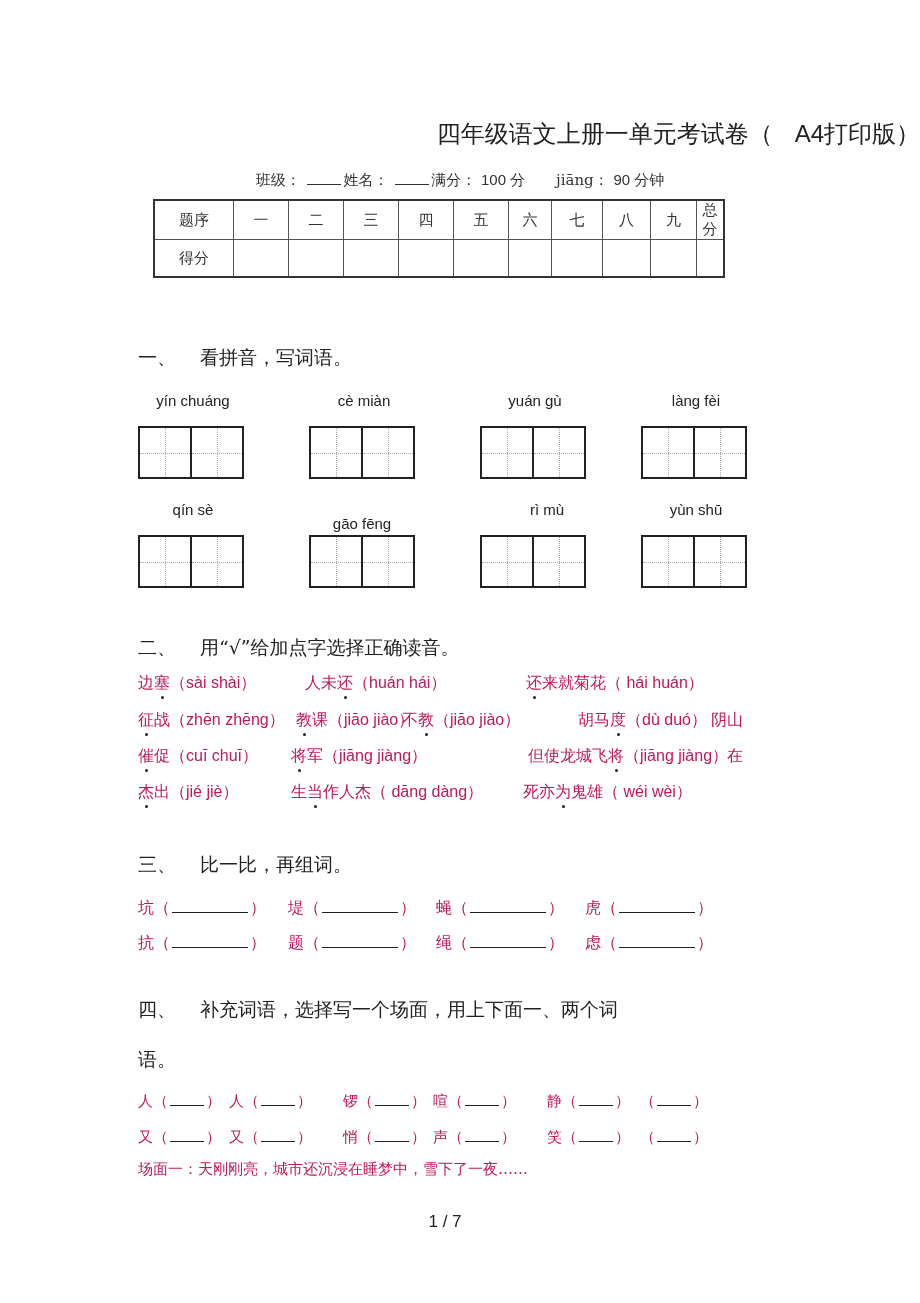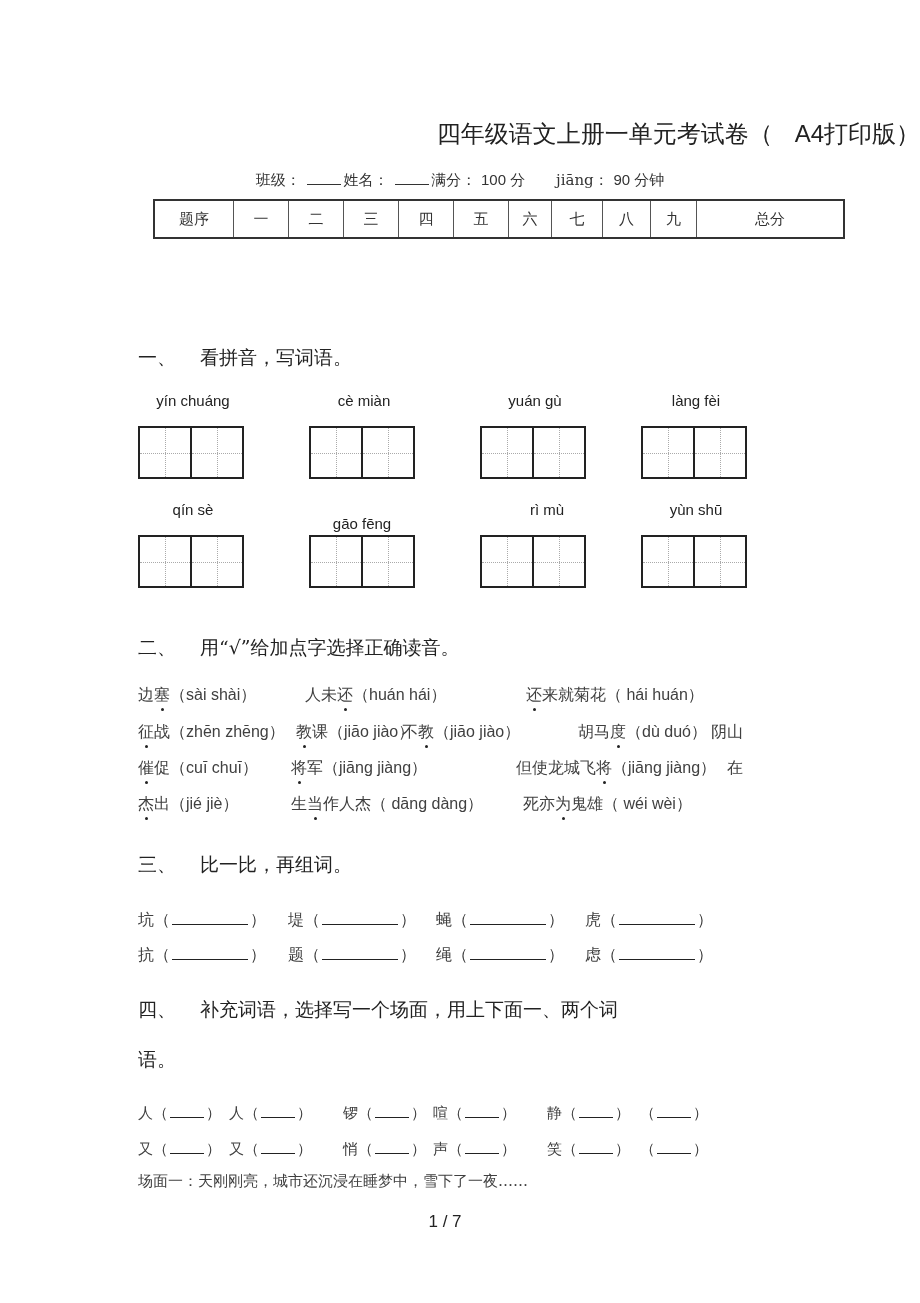--- a/index.html
+++ b/index.html
@@ -7,38 +7,38 @@
          font-family: "DejaVu Serif", "Liberation Serif", serif; color: #222; }
   .abs { position: absolute; white-space: nowrap; }
   .sans { font-family: "Liberation Sans", "DejaVu Sans", sans-serif; }
 
   .title { left: 0; width: 920px; top: 118px; text-align: right; font-size: 24px; color: #222; }
   .title .a4 { font-family: "Liberation Sans", sans-serif; margin-left: 22px; }
   .info { left: 0; width: 920px; top: 170px; text-align: center; font-size: 15px; color: #333; }
   .info .blank { display: inline-block; width: 34px; border-bottom: 1px solid #333; height: 14px; margin: 0 2px; vertical-align: baseline; }
   .info .gap { display: inline-block; width: 26px; }
 
-  table.score { position: absolute; left: 153px; top: 199px; width: 692px; border-collapse: collapse; font-size: 15px; color: #333; }
+  table.score { position: absolute; left: 153px; top: 199px; width: 572px; border-collapse: collapse; font-size: 15px; color: #333; }
   table.score td { border: 1px solid #555; height: 36px; text-align: center; padding: 0; }
   table.score tr:first-child td { border-top: 2px solid #333; }
   table.score tr:last-child td { border-bottom: 2px solid #333; }
   table.score td:first-child { border-left: 2px solid #333; }
   table.score td:last-child { border-right: 2px solid #333; }
 
   .sec-title { font-size: 19px; color: #222; }
   .sec-title .num { display: inline-block; width: 62px; }
 
   .py { font-family: "Liberation Sans", sans-serif; font-size: 15px; color: #222; text-align: center; width: 110px; }
   .grid { width: 106px; height: 53px; border: 2px solid #222; display: flex; box-sizing: border-box; }
   .cell { flex: 1; position: relative; }
   .cell + .cell { border-left: 2px solid #222; }
   .cell::before { content: ""; position: absolute; left: 50%; top: 0; bottom: 0; border-left: 1px dotted #aaa; }
   .cell::after { content: ""; position: absolute; top: 50%; left: 0; right: 0; border-top: 1px dotted #aaa; }
 
-  .line { font-size: 16px; color: #404040; margin-top: 12px; }
+  .line { font-size: 16px; color: #be185d; }
   .line .pin { font-family: "Liberation Sans", sans-serif; }
   .dot { position: relative; display: inline-block; }
   .dot::after { content: ""; position: absolute; left: 50%; bottom: -5px; width: 3px; height: 3px; margin-left: -1.5px; background: #222; border-radius: 50%; }
 
   .blank-long { display: inline-block; width: 76px; border-bottom: 1px solid #222; height: 14px; margin: 0 2px; }
   .blank-short { display: inline-block; width: 34px; border-bottom: 1px solid #222; height: 14px; margin: 0 2px; }
 
   .footer { left: 0; width: 890px; top: 1212px; text-align: center; font-size: 17px; font-family: "Liberation Sans", sans-serif; color: #222; }
 </style>
 </head>
@@ -62,20 +62,33 @@
     <td style="width:54px">一</td>
     <td style="width:54px">二</td>
     <td style="width:54px">三</td>
     <td style="width:54px">四</td>
     <td style="width:54px">五</td>
     <td style="width:42px">六</td>
     <td style="width:50px">七</td>
     <td style="width:47px">八</td>
     <td style="width:45px">九</td>
     <td>总分</td>
+  </tr>
+  <tr>
+    <td>得分</td>
+    <td></td>
+    <td></td>
+    <td></td>
+    <td></td>
+    <td></td>
+    <td></td>
+    <td></td>
+    <td></td>
+    <td></td>
+    <td></td>
   </tr>
 </tbody>
   </table>
 
 <div class="abs sec-title" style="left:138px; top:345px;">
   <span class="num">一、</span><span>看拼音，写词语。</span>
 </div>
 
 <div id="s1-items">
     <div class="abs py" style="left: 138px; top: 392px;">yín chuáng</div>
@@ -128,21 +141,21 @@
     <div class="abs line" style="top: 673px; left: 138px;"><span>边</span><span class="dot">塞</span><span class="pin">（sài shài）</span></div>
     <div class="abs line" style="top: 673px; left: 305px;"><span>人未</span><span class="dot">还</span><span class="pin">（huán hái）</span></div>
     <div class="abs line" style="top: 673px; left: 526px;"><span class="dot">还</span><span>来就菊花</span><span class="pin">（ hái huán）</span></div>
     <div class="abs line" style="top: 710px; left: 138px;"><span class="dot">征</span><span>战</span><span class="pin">（zhēn zhēng）</span></div>
     <div class="abs line" style="top: 710px; left: 296px;"><span class="dot">教</span><span>课</span><span class="pin">（jiāo jiào）</span></div>
     <div class="abs line" style="top: 710px; left: 402px;"><span>不</span><span class="dot">教</span><span class="pin">（jiāo jiào）</span></div>
     <div class="abs line" style="top: 710px; left: 578px;"><span>胡马</span><span class="dot">度</span><span class="pin">（dù duó）</span></div>
     <div class="abs line" style="top: 710px; left: 711px;"><span>阴山</span></div>
     <div class="abs line" style="top: 746px; left: 138px;"><span class="dot">催</span><span>促</span><span class="pin">（cuī chuī）</span></div>
     <div class="abs line" style="top: 746px; left: 291px;"><span class="dot">将</span><span>军</span><span class="pin">（jiāng jiàng）</span></div>
-    <div class="abs line" style="top: 746px; left: 516px;"><span>但使龙城飞</span><span class="dot">将</span><span class="pin">（jiāng jiàng）</span></div>
+    <div class="abs line" style="top: 746px; left: 528px;"><span>但使龙城飞</span><span class="dot">将</span><span class="pin">（jiāng jiàng）</span></div>
     <div class="abs line" style="top: 746px; left: 727px;"><span>在</span></div>
     <div class="abs line" style="top: 782px; left: 138px;"><span class="dot">杰</span><span>出</span><span class="pin">（jié jiè）</span></div>
     <div class="abs line" style="top: 782px; left: 291px; text-align: right;"><span>生</span><span class="dot">当</span><span>作人杰</span><span class="pin">（ dāng dàng）</span></div>
     <div class="abs line" style="top: 782px; left: 523px;"><span>死亦</span><span class="dot">为</span><span>鬼雄</span><span class="pin">（ wéi wèi）</span></div>
   </div>
 
 <div class="abs sec-title" style="left:138px; top:852px;">
   <span class="num">三、</span><span>比一比，再组词。</span>
 </div>
 

